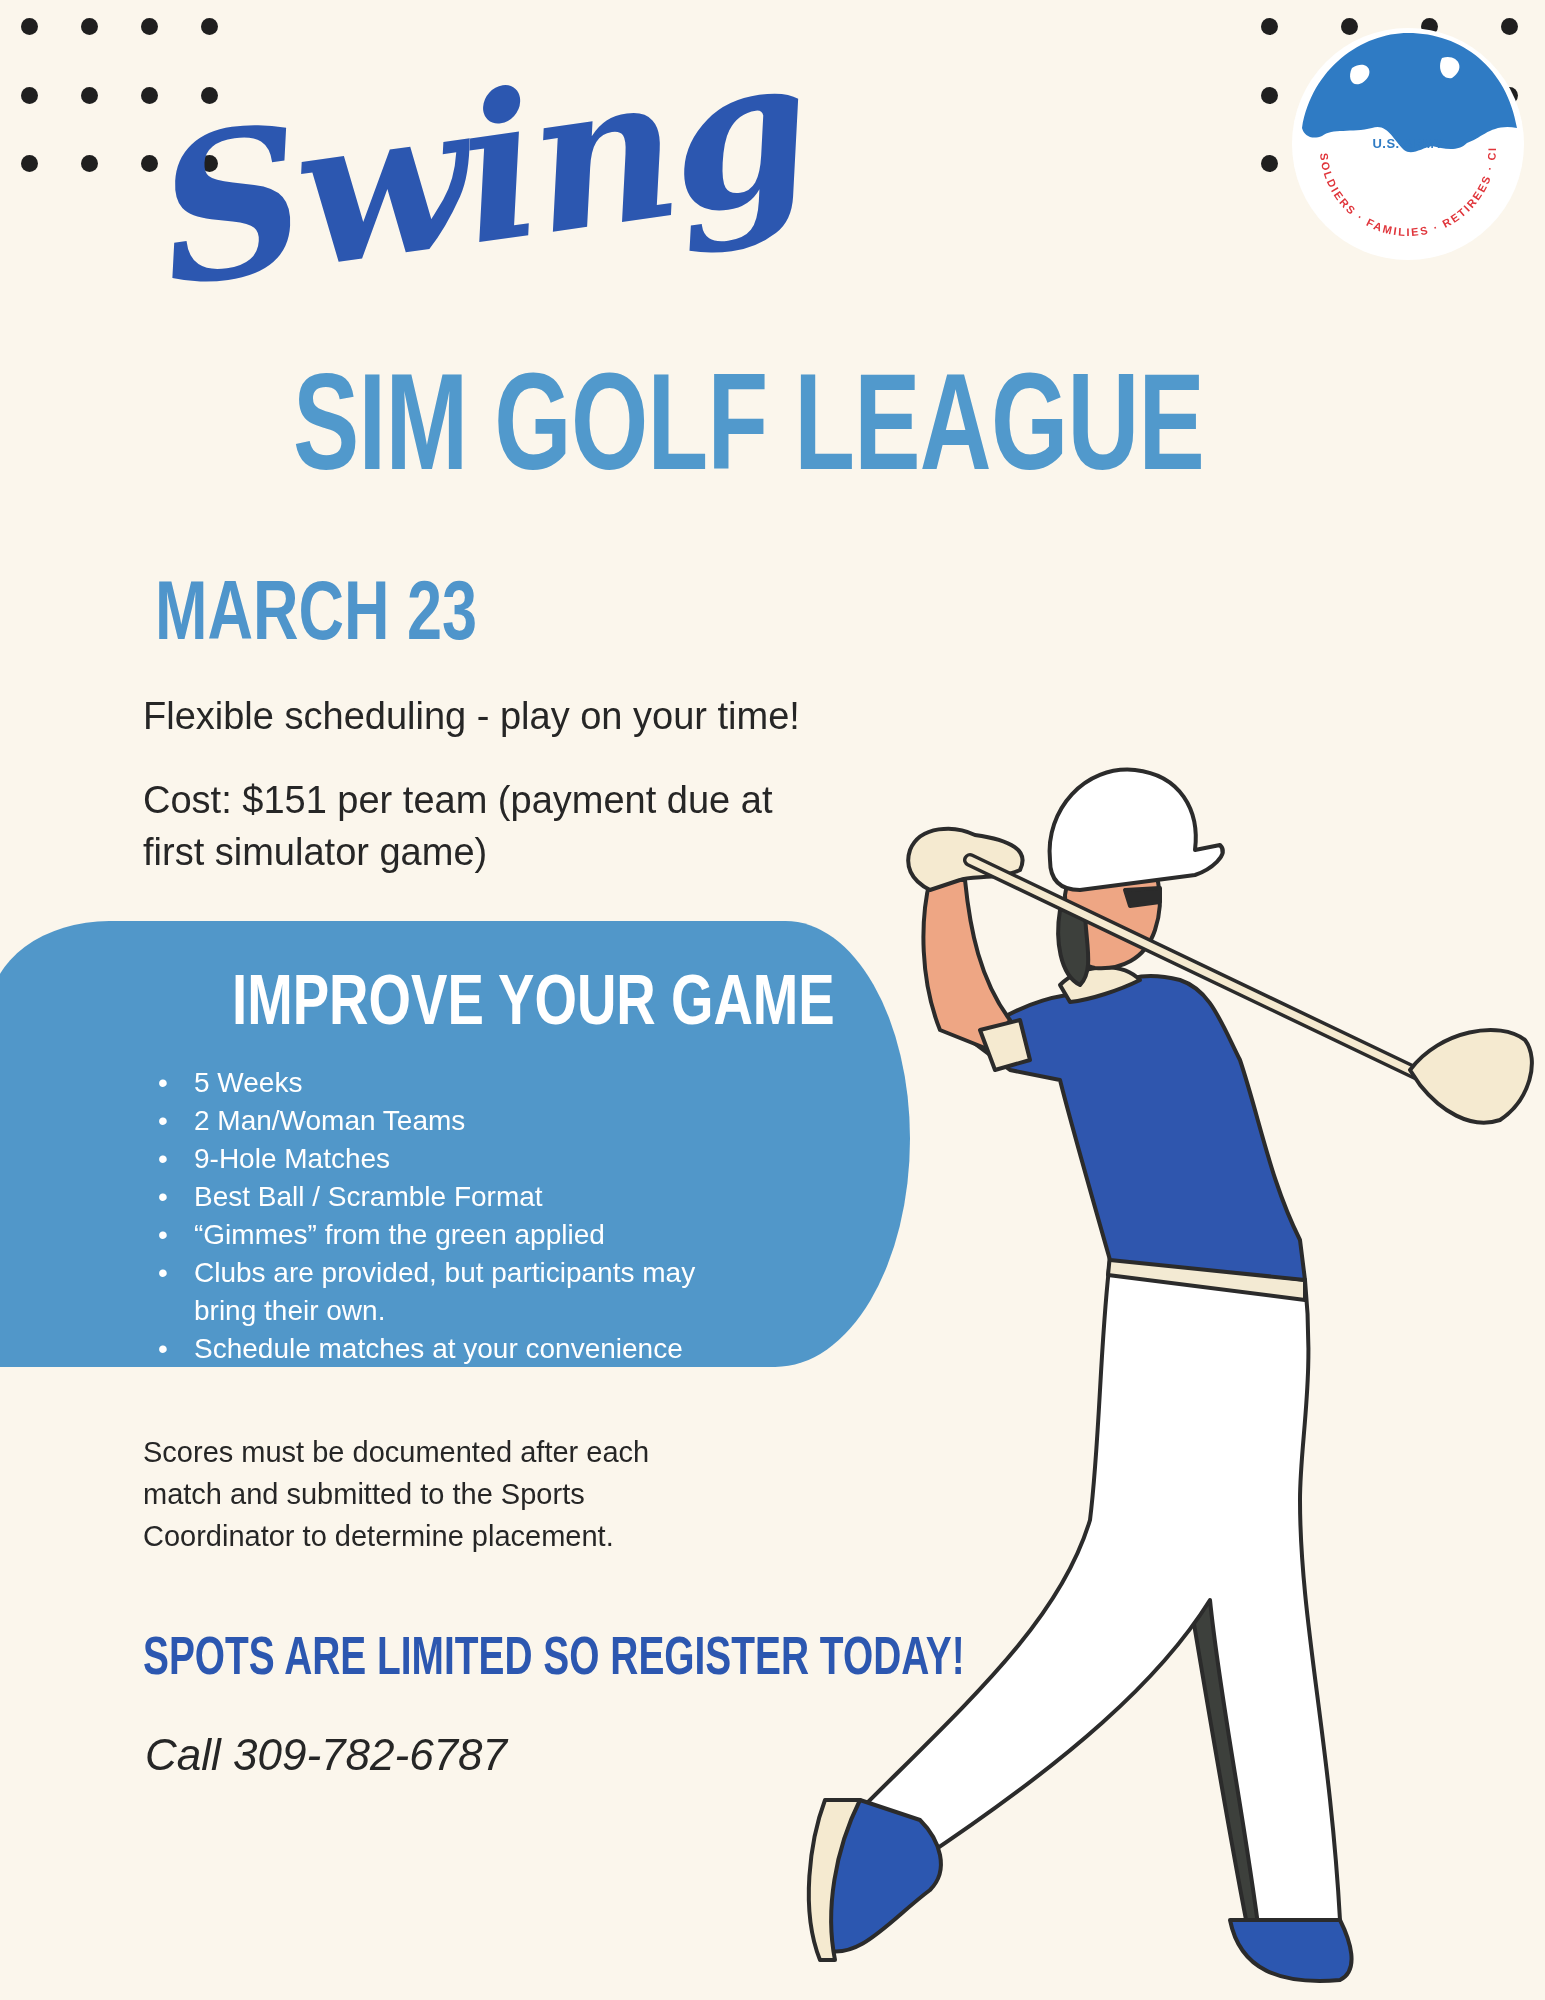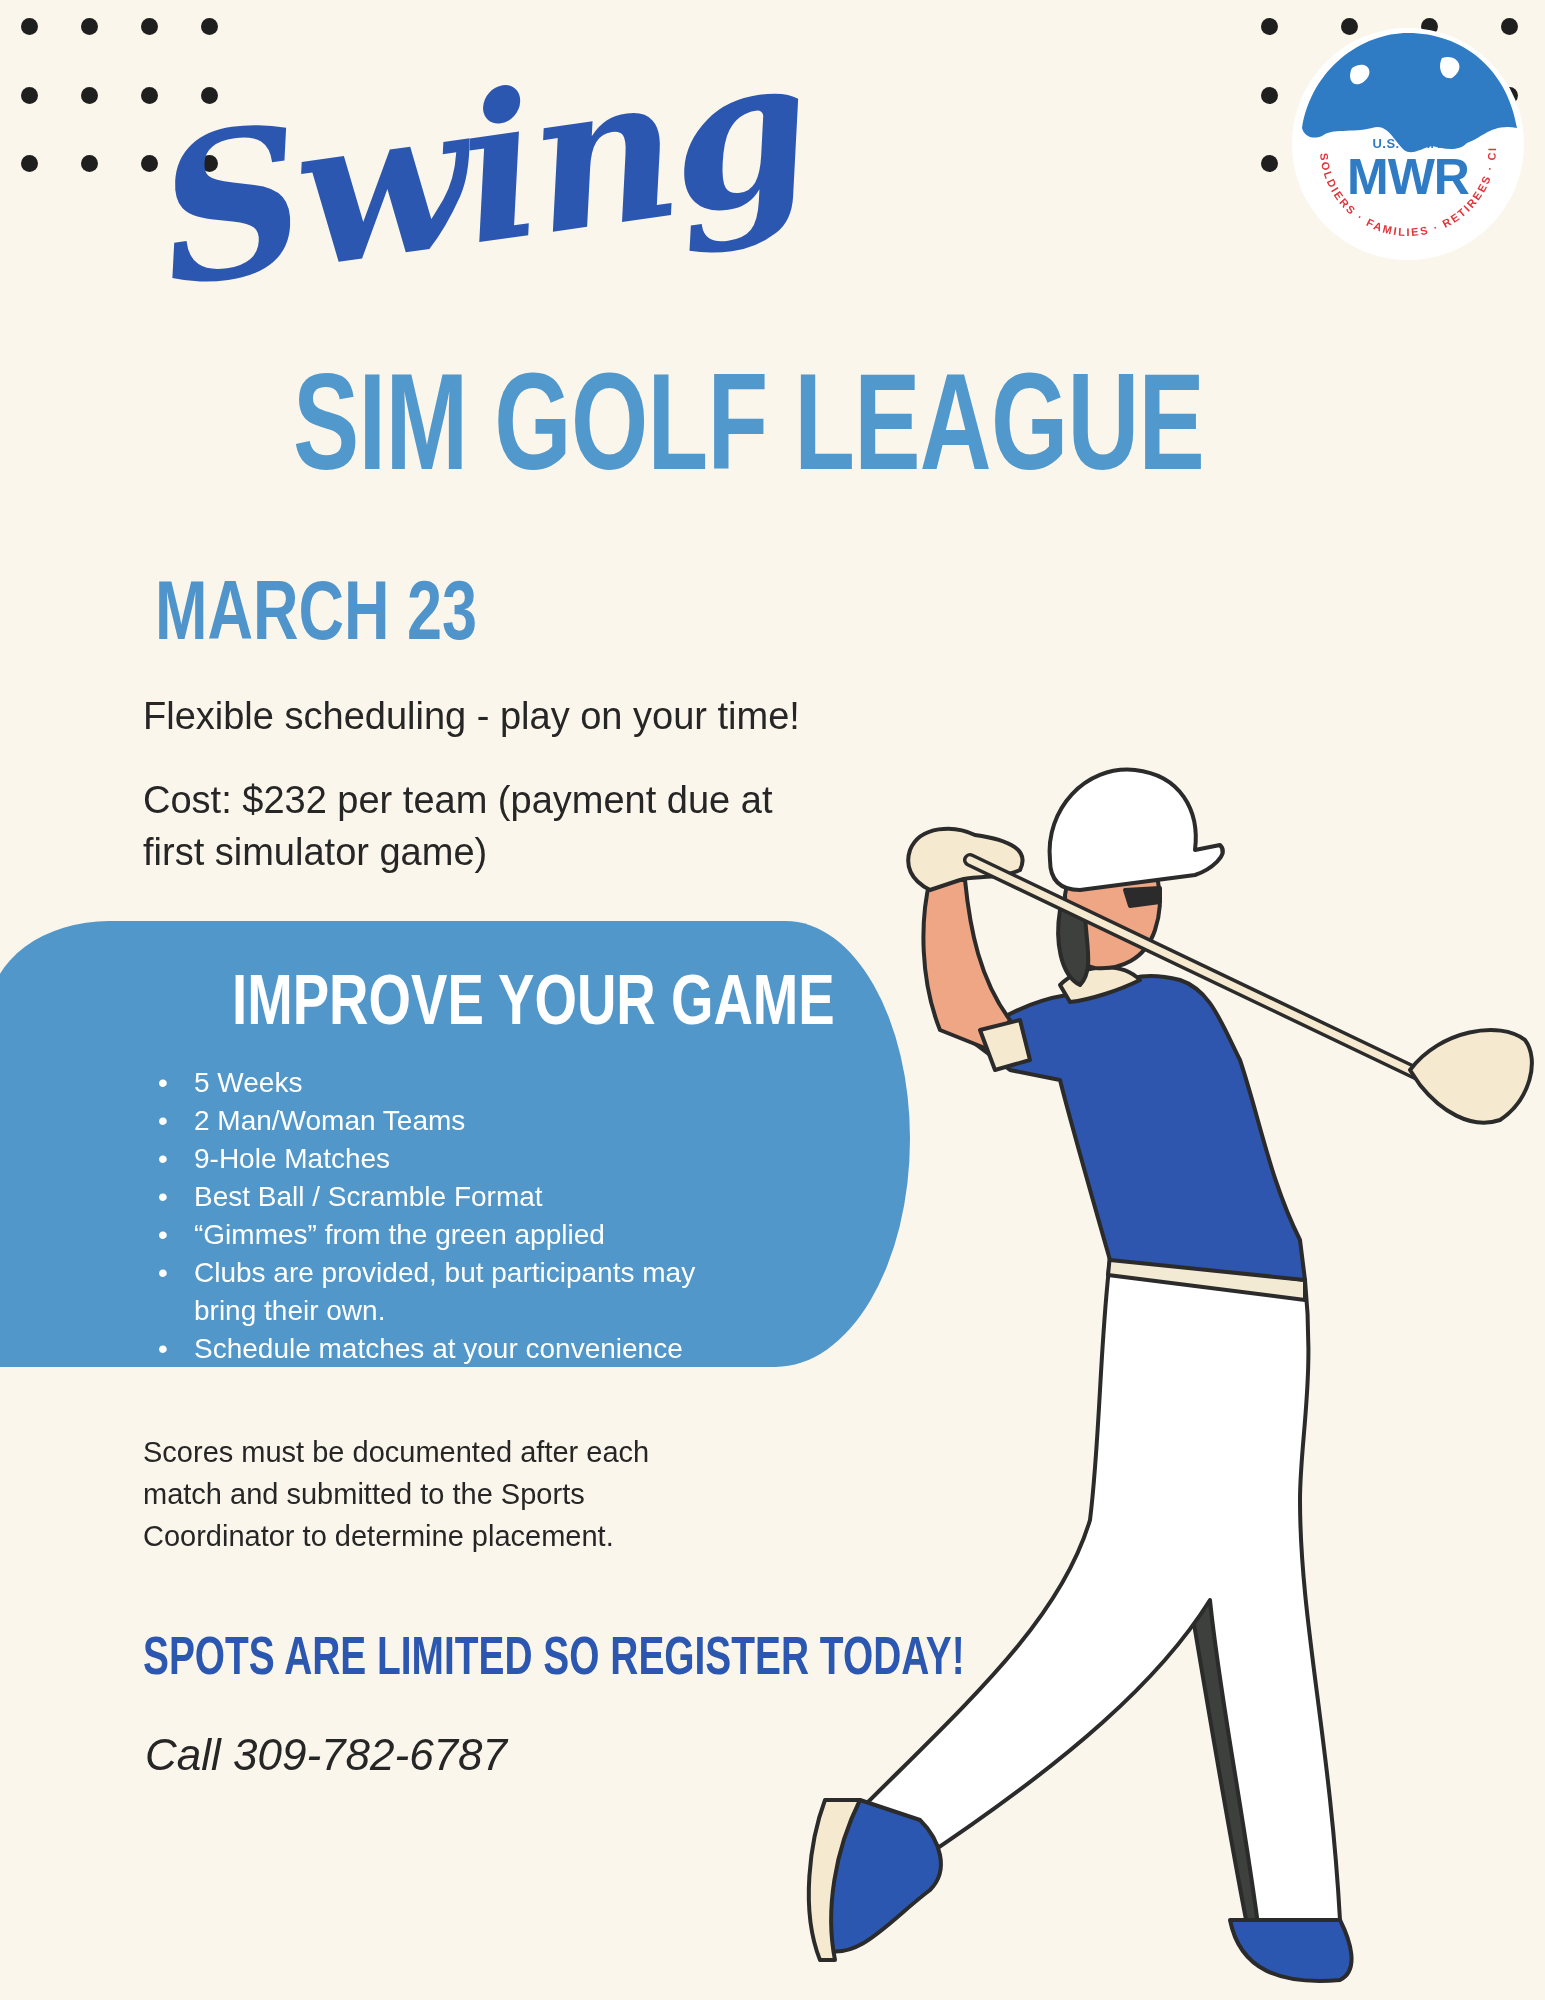--- a/index.html
+++ b/index.html
@@ -71,29 +71,28 @@
   <svg width="232" height="232" viewBox="0 0 232 232">
     <path d="M10,100 C20,40 70,5 116,5 C170,5 215,40 225,100 C200,95 190,110 175,115 C165,125 150,120 140,118 C130,120 120,128 112,122 C100,110 95,95 80,100 C60,105 40,100 30,108 C20,112 12,108 10,100 Z" fill="#2f7bc4"></path>
     <path d="M60,40 C75,30 85,45 70,55 C60,60 55,50 60,40 Z" fill="#fff"></path>
     <path d="M150,30 C165,25 175,40 160,50 C150,52 145,40 150,30 Z" fill="#fff"></path>
     <path id="ring" d="M28,120 A88,88 0 0,0 204,120" fill="none"></path>
     <text font-family="Liberation Sans, sans-serif" font-size="11" font-weight="bold" fill="#e0353b" letter-spacing="2">
       <textPath href="#ring" startOffset="2%">SOLDIERS · FAMILIES · RETIREES · CIVILIANS</textPath>
     </text>
   </svg>
   <div class="logo-army">U.S. ARMY</div>
-  <div class="logo-mwr">MWR</div>
 </div>
 
 <div class="abs swing">Swing</div>
 <div class="abs title">SIM GOLF LEAGUE</div>
 <div class="abs date">MARCH 23</div>
 
 <div class="abs body-lg flex">Flexible scheduling - play on your time!</div>
-<div class="abs body-lg cost">Cost: $232 per team (payment due at first simulator game)</div>
+<div class="abs body-lg cost">Cost: $151 per team (payment due at first simulator game)</div>
 
 <div class="abs panel"></div>
 <div class="abs panel-head">IMPROVE YOUR GAME</div>
 <ul class="abs bullets">
   <li>5 Weeks</li>
   <li>2 Man/Woman Teams</li>
   <li>9-Hole Matches</li>
   <li>Best Ball / Scramble Format</li>
   <li>“Gimmes” from the green applied</li>
   <li>Clubs are provided, but participants may bring their own.</li>

